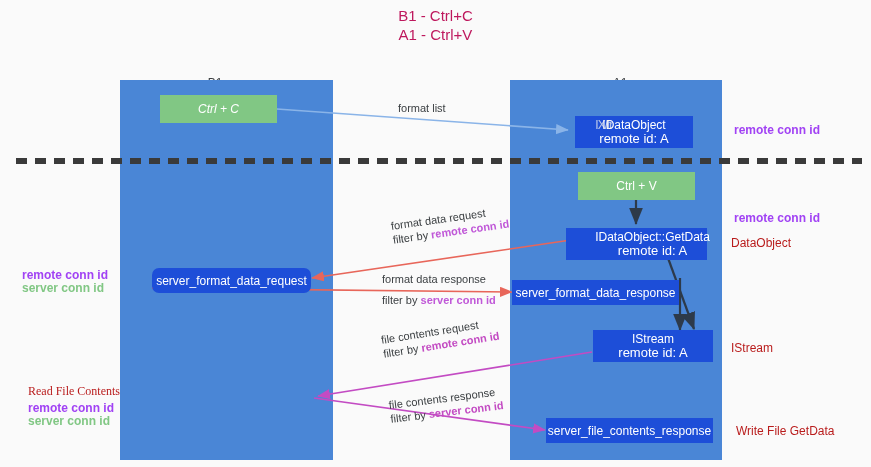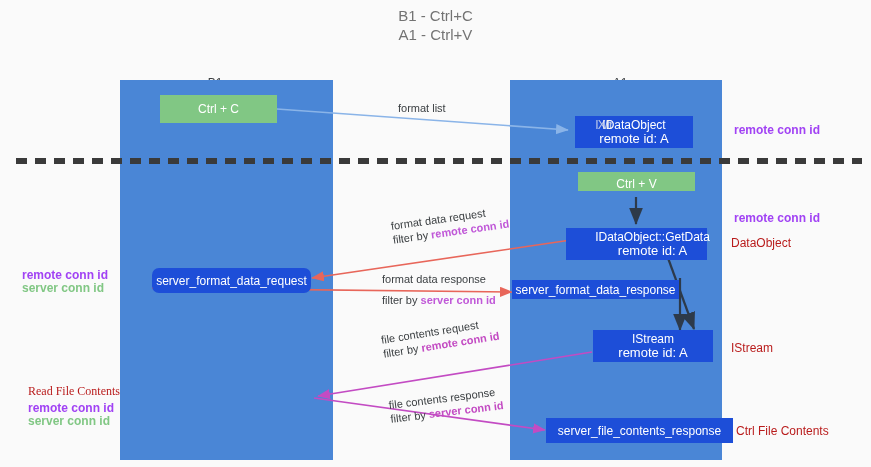--- a/index.html
+++ b/index.html
@@ -8,21 +8,21 @@
     background:#fafafa;
     font-family:"Liberation Sans", sans-serif;
     overflow:hidden;
     position:relative;
   }
   #stage{position:absolute;left:0;top:0;width:871px;height:467px;}
   svg.layer{position:absolute;left:0;top:0;width:871px;height:467px;pointer-events:none;}
 
   .title{
     position:absolute;left:0;top:6px;width:871px;text-align:center;
-    font-size:15px;color:#737373;line-height:19px;white-space:pre;
+    font-size:15px;color:#be185d;line-height:19px;white-space:pre;
   }
 
   .colhead{
     position:absolute;text-align:center;font-size:12px;color:#3c4043;
     line-height:14px;white-space:pre;
   }
 
   .lane{
     position:absolute;background:#4a86d6;
   }
@@ -104,56 +104,56 @@
 
     <line x1="680" y1="278" x2="680" y2="330" stroke="#2d3a4a" stroke-width="2.2" marker-end="url(#ah-dark)"></line>
 
     <line x1="592" y1="352" x2="318" y2="396" stroke="#c34bc3" stroke-width="1.6" marker-end="url(#ah-mag)"></line>
 
     <line x1="314" y1="398" x2="545" y2="430" stroke="#c34bc3" stroke-width="1.6" marker-end="url(#ah-mag)"></line>
 
     <line x1="16" y1="161" x2="862" y2="161" stroke="#3a3a3a" stroke-width="6" stroke-dasharray="11 8" stroke-linecap="butt"></line>
   </svg>
 
-  <div class="node green" style="left:160px;top:95px;width:117px;height:28px;">
+  <div class="node green" style="left:160px;top:95px;width:117px;height:28px;font-style:italic;">
     <span>Ctrl + C</span>
   </div>
 
   <div class="node orange" style="left:575px;top:116px;width:118px;height:32px;">
     <span class="overlapname">
       <span class="ghost">IX/fr</span>
       <span>IDataObject</span>
     </span>
     <span class="l2">remote id: A</span>
   </div>
 
-  <div class="node green" style="left:578px;top:172px;width:117px;height:19px;justify-content:flex-end;">
+  <div class="node green" style="left:578px;top:172px;width:117px;height:28px;">
     <span>Ctrl + V</span>
   </div>
 
   <div class="node orange" style="left:566px;top:228px;width:141px;height:32px;padding-left:32px;">
     <span>IDataObject::GetData</span>
     <span class="l2">remote id: A</span>
   </div>
 
   <div class="node orange" style="left:152px;top:268px;width:159px;height:25px;border-radius:7px;">
     <span>server_format_data_request</span>
   </div>
 
-  <div class="node orange" style="left:512px;top:280px;width:167px;height:19px;">
+  <div class="node orange" style="left:512px;top:280px;width:167px;height:25px;">
     <span>server_format_data_response</span>
   </div>
 
   <div class="node orange" style="left:593px;top:330px;width:120px;height:32px;">
     <span>IStream</span>
     <span class="l2">remote id: A</span>
   </div>
 
 
-  <div class="node orange" style="left:546px;top:418px;width:187px;height:25px;">
+  <div class="node orange" style="left:546px;top:418px;width:167px;height:25px;">
     <span>server_file_contents_response</span>
   </div>
 
   <div class="edgelabel" style="left:398px;top:101px;">
     <span>format list</span>
   </div>
 
   <div class="edgelabel" style="left:390px;top:219px;transform:rotate(-8deg);">
     <div>format data request</div>
     <div><span>filter by </span><b class="purple">remote conn id</b></div>
@@ -171,21 +171,21 @@
 
   <div class="edgelabel" style="left:388px;top:398px;transform:rotate(-7deg);">
     <div>file contents response</div>
     <div><span>filter by </span><b class="magenta">server conn id</b></div>
   </div>
 
   <div class="sidelabel purple" style="left:734px;top:123px;">remote conn id</div>
   <div class="sidelabel purple" style="left:734px;top:211px;">remote conn id</div>
   <div class="sidelabel" style="left:731px;top:236px;">DataObject</div>
   <div class="sidelabel" style="left:731px;top:341px;">IStream</div>
-  <div class="sidelabel" style="left:736px;top:424px;">Ctrl File Contents</div>
+  <div class="sidelabel" style="left:736px;top:424px;">Write File GetData</div>
 
   <div class="sidelabel purple" style="left:22px;top:268px;">remote conn id</div>
   <div class="sidelabel green" style="left:22px;top:281px;">server conn id</div>
   <div class="sidelabel" style="left:28px;top:384px;font-family:Liberation Serif, serif;">Read File Contents</div>
   <div class="sidelabel purple" style="left:28px;top:401px;">remote conn id</div>
   <div class="sidelabel green" style="left:28px;top:414px;">server conn id</div>
 
 </div>
 
 </body></html>

